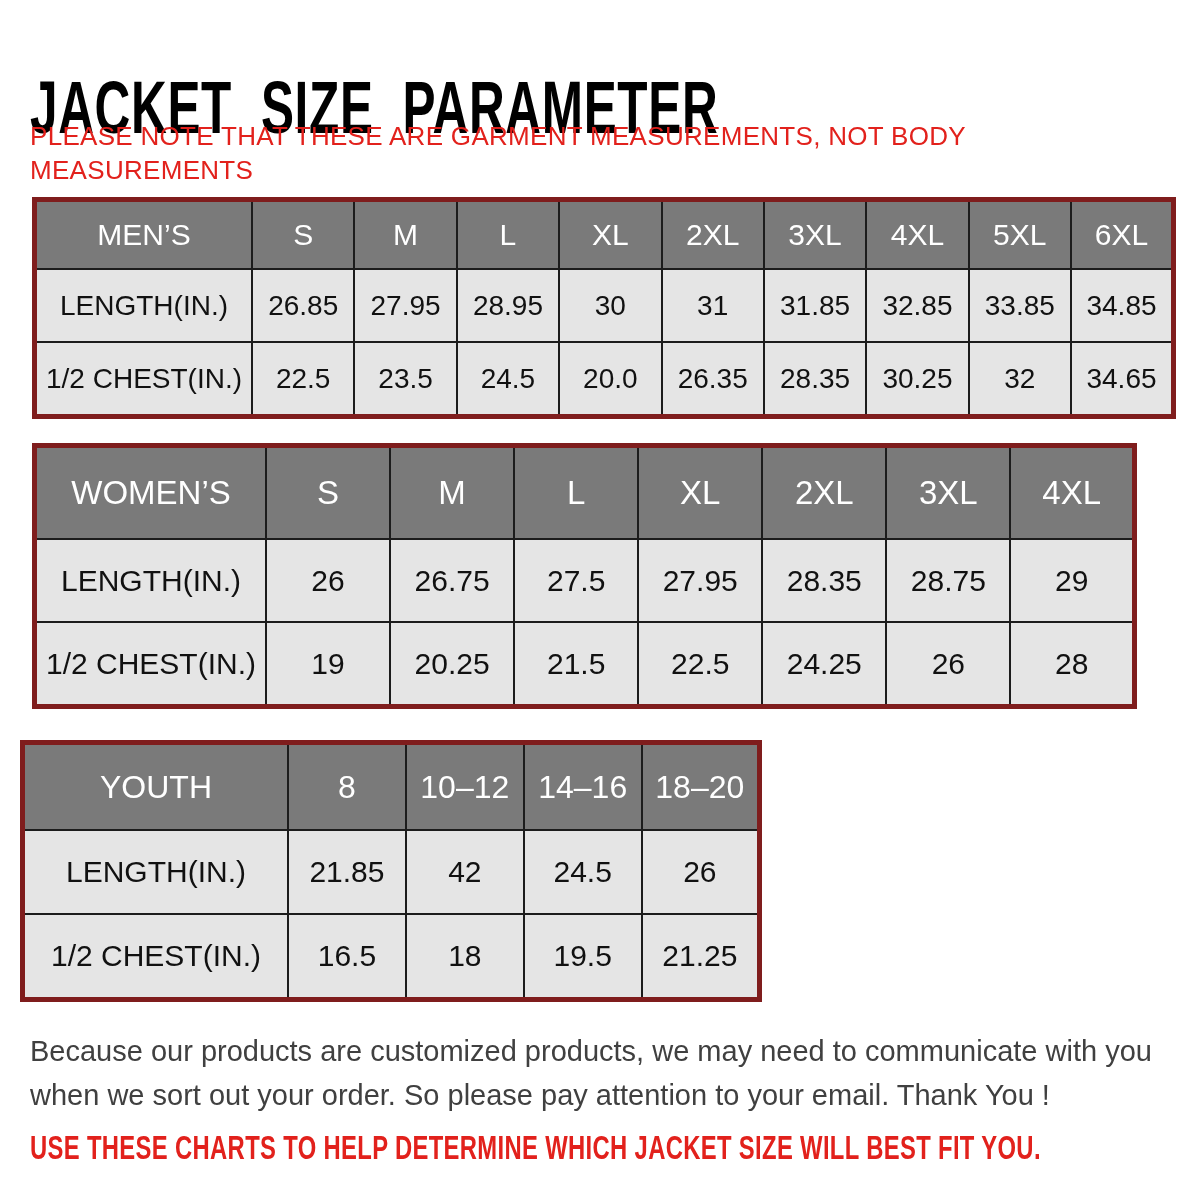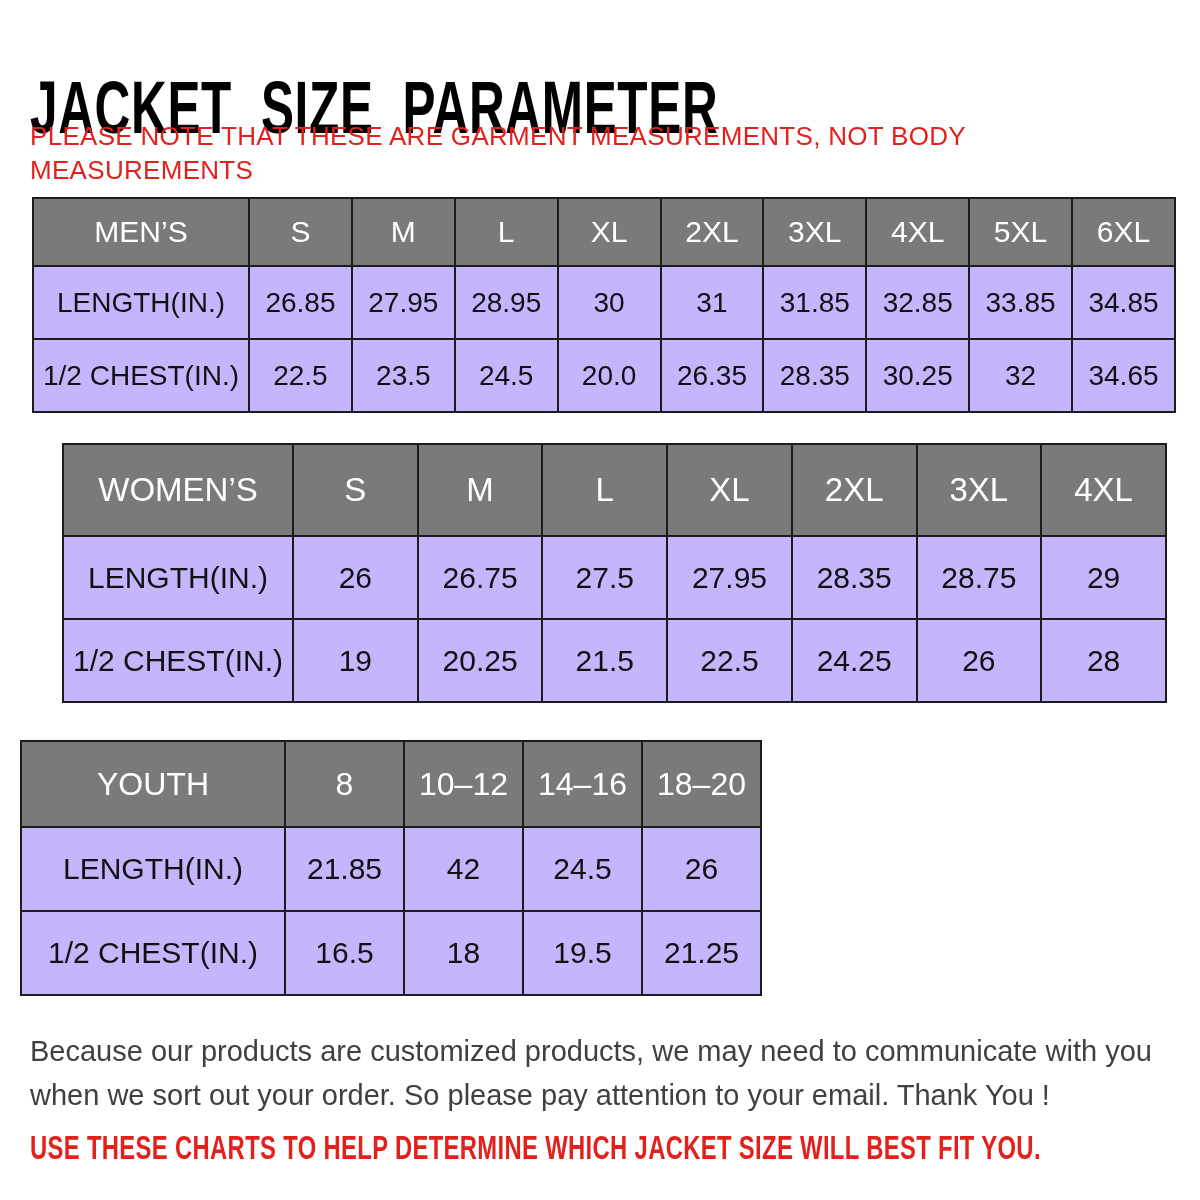--- a/index.html
+++ b/index.html
@@ -13,34 +13,34 @@
     letter-spacing:1px;word-spacing:22px;white-space:nowrap;
     transform:scaleX(.66);transform-origin:left top;
   }
   .note{
     position:absolute;left:30px;top:120px;
     font-size:26px;line-height:1.30;color:#e2211c;
     white-space:pre-line;letter-spacing:.3px;
   }
   table.sizetable{
     position:absolute;border-collapse:collapse;table-layout:fixed;
-    background:#c4b5fd;border:2px solid #7f1d1d;
+    background:#e5e5e5;border:5px solid #7f1d1d;
   }
   .sizetable th,.sizetable td{
     border:2px solid #1c1c1c;text-align:center;vertical-align:middle;
     padding:0;color:#111;font-weight:400;
   }
   .sizetable thead th{background:#7a7a7a;color:#ffffff;}
   
   .t-mens{left:32px;top:197px;width:1144px;}
   .t-mens thead th{height:66px;font-size:30px;}
   .t-mens thead th:first-child{width:214px;}
   .t-mens tbody th,.t-mens tbody td{height:71px;font-size:28px;}
   
-  .t-womens{left:32px;top:443px;width:1105px;margin-left:30px;}
+  .t-womens{left:32px;top:443px;width:1105px;}
   .t-womens thead th{height:90px;font-size:33px;}
   .t-womens thead th:first-child{width:228px;}
   .t-womens tbody th,.t-womens tbody td{height:81px;font-size:30px;}
   
   .t-youth{left:20px;top:740px;width:742px;}
   .t-youth thead th{height:84px;font-size:32px;}
   .t-youth thead th:first-child{width:262px;}
   .t-youth tbody th,.t-youth tbody td{height:82px;font-size:30px;}
   .rowlabel{font-weight:400;}
   .footer-para{

